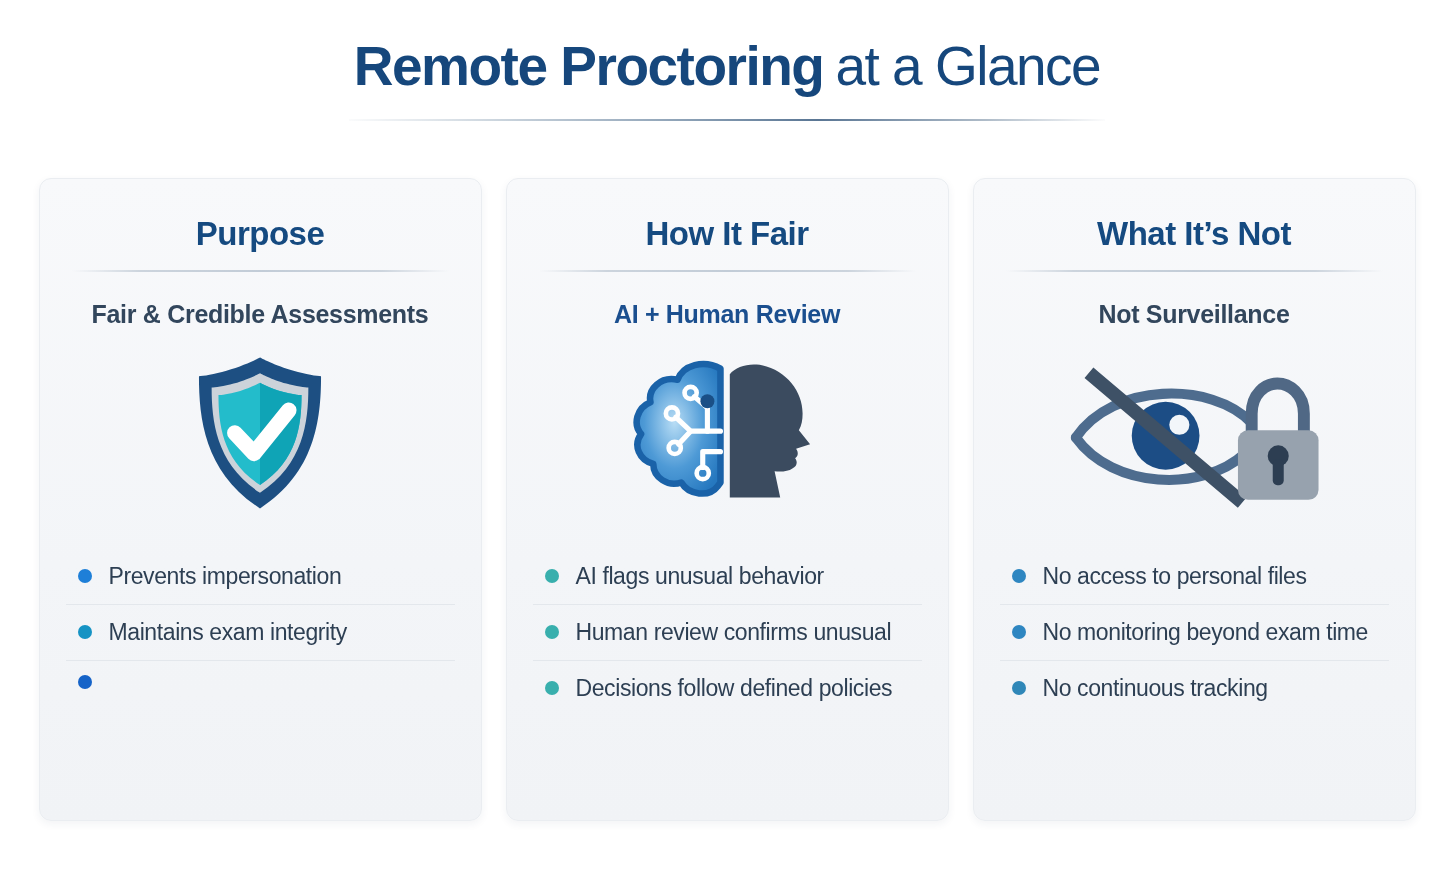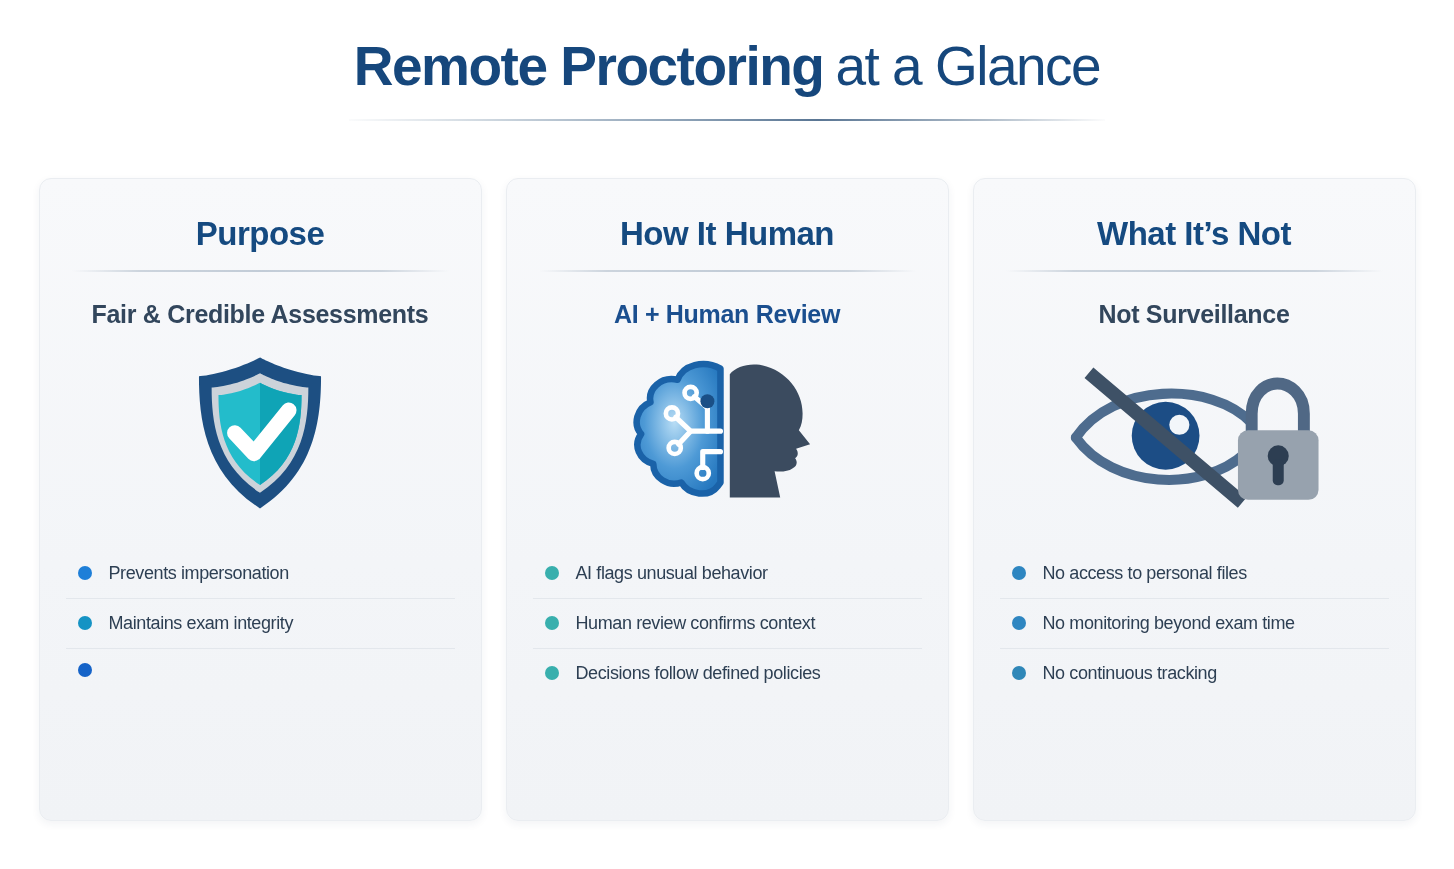--- a/index.html
+++ b/index.html
@@ -32,21 +32,21 @@
       color:#32465c; letter-spacing:-0.3px; }
   .card-how .card-subtitle { color:#1b4f8f; }
 
   .icon-wrap { height:172px; margin-top:18px;
       display:flex; align-items:center; justify-content:center; }
 
   .bullets { margin:30px 26px 0; }
   .bullet { display:flex; align-items:center; padding:14px 0 14px 12px; }
   .bullet + .bullet { border-top:1px solid #e3e7ec; }
   .dot { width:14px; height:14px; border-radius:50%; flex:0 0 14px; margin-right:17px; }
-  .bullet-text { font-size:18px; color:#2d3f53; letter-spacing:-0.4px; white-space:nowrap; }
+  .bullet-text { font-size:23px; color:#2d3f53; letter-spacing:-0.4px; white-space:nowrap; }
 </style>
 </head>
 <body>
 
 <div class="page">
 
   <div class="header">
     <h1 class="page-title"><span class="t-strong">Remote Proctoring</span><span class="t-rest">at a Glance</span></h1>
     <div class="title-divider"></div>
   </div>
@@ -80,21 +80,21 @@
           <span class="dot" style="background: rgb(21, 147, 196);"></span>
           <span class="bullet-text">Maintains exam integrity</span>
         </div>
         <div class="bullet">
           <span class="dot" style="background: rgb(21, 99, 200);"></span>
         </div>
       </div>
     </div>
 
     <div class="card card-how">
-      <div class="card-title">How It Human</div>
+      <div class="card-title">How It Fair</div>
       <div class="card-divider"></div>
       <div class="card-subtitle">AI + Human Review</div>
       <div class="icon-wrap">
         <svg width="196" height="148" viewBox="0 0 210 158">
           <defs>
             <radialGradient id="brainGrad" cx="45%" cy="45%" r="65%">
               <stop offset="0%" stop-color="#b8ddf5"></stop>
               <stop offset="55%" stop-color="#4e9ad6"></stop>
               <stop offset="100%" stop-color="#2678bf"></stop>
             </radialGradient>
@@ -120,21 +120,21 @@
           <path d="M108 16 C 114 8 128 4 140 6 C 168 11 186 34 186 58 C 186 65 185 71 182 76 L 194 91 L 179 96 C 182 100 181 104 178 106 C 181 110 180 115 175 117 C 171 120 163 121 156 120 L 162 148 L 108 148 Z" fill="#3b4b5f"></path>
         </svg>
       </div>
       <div class="bullets">
         <div class="bullet">
           <span class="dot" style="background: rgb(56, 175, 173);"></span>
           <span class="bullet-text">AI flags unusual behavior</span>
         </div>
         <div class="bullet">
           <span class="dot" style="background: rgb(56, 175, 173);"></span>
-          <span class="bullet-text">Human review confirms context</span>
+          <span class="bullet-text">Human review confirms unusual</span>
         </div>
         <div class="bullet">
           <span class="dot" style="background: rgb(56, 175, 173);"></span>
           <span class="bullet-text">Decisions follow defined policies</span>
         </div>
       </div>
     </div>
 
     <div class="card card-not">
       <div class="card-title">What It’s Not</div>

